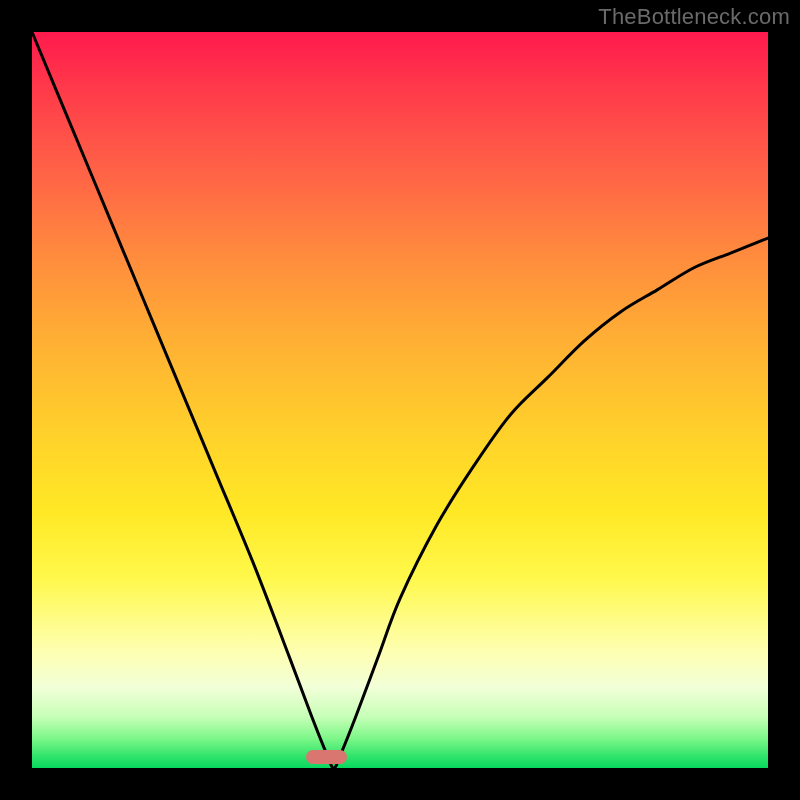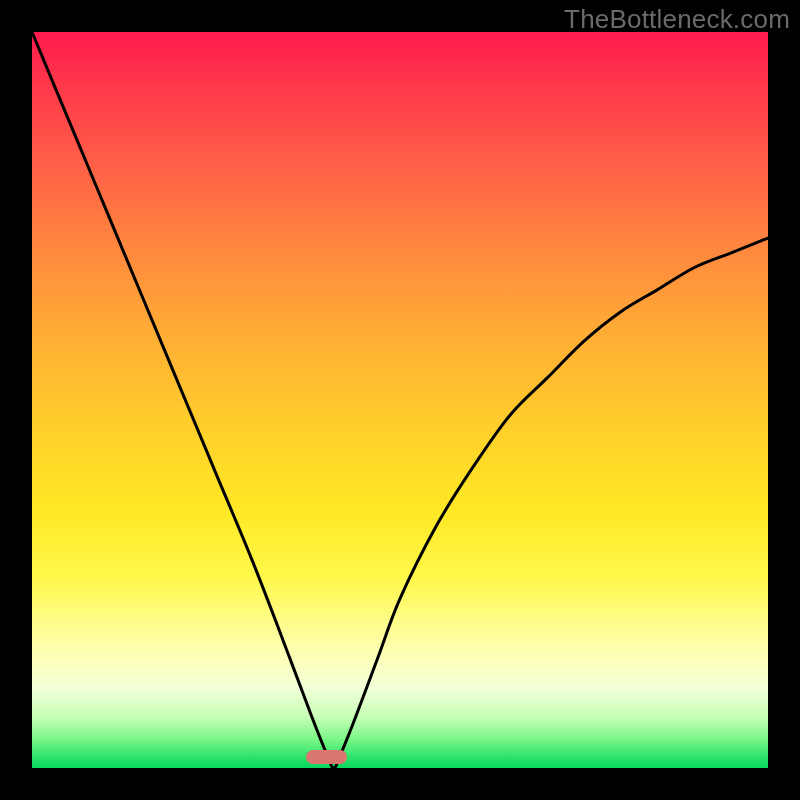--- a/index.html
+++ b/index.html
@@ -40,21 +40,21 @@
       #7cf788 96%,
       #2de36a 98.5%,
       #08d860 100%
     );
   }
   .watermark {
     position: absolute;
     top: 4px;
     right: 10px;
     color: #6a6a6a;
-    font-size: 26px;
+    font-size: 22px;
     font-weight: 500;
     letter-spacing: 0.2px;
     user-select: none;
   }
   svg.curve {
     position: absolute;
     left: 0;
     top: 0;
     width: 736px;
     height: 736px;

